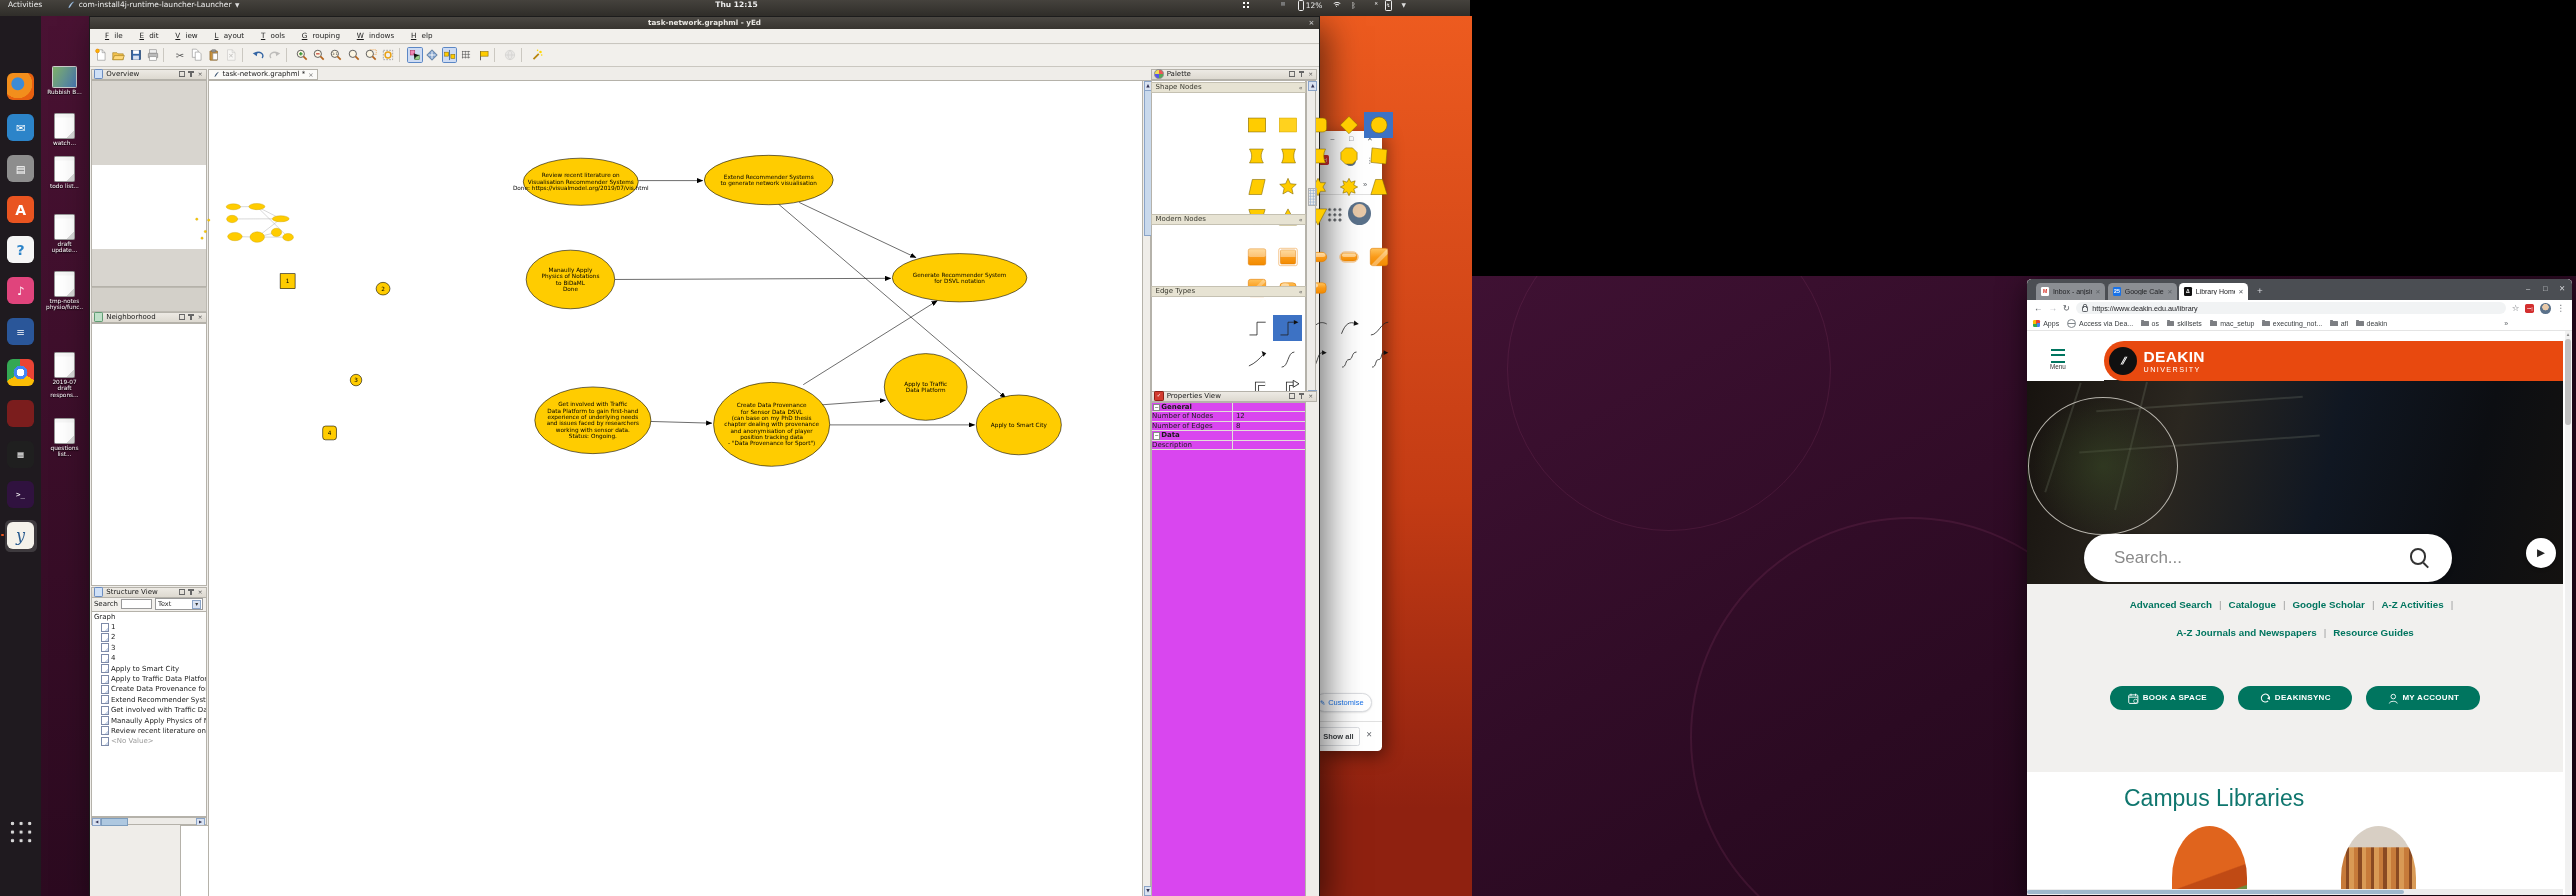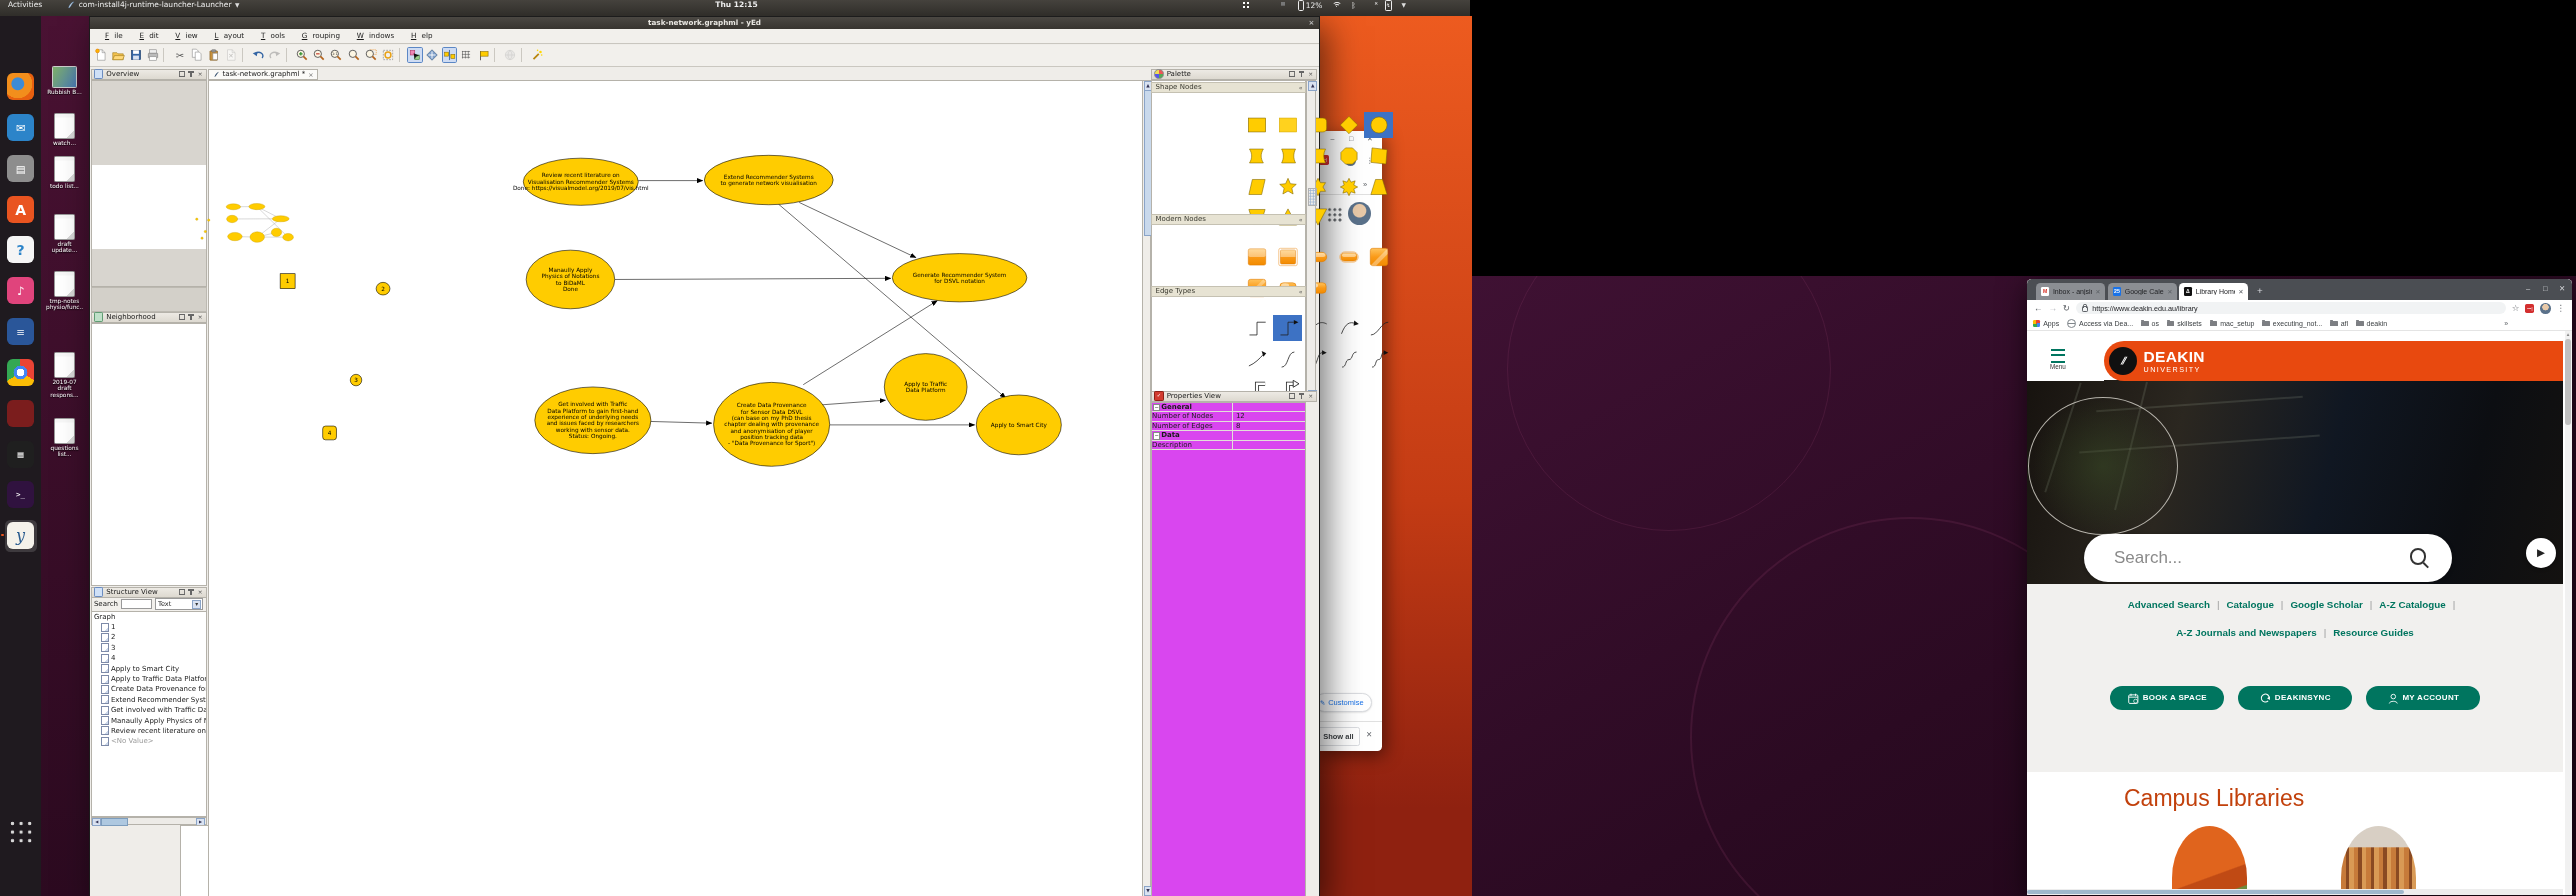--- a/index.html
+++ b/index.html
@@ -169,21 +169,21 @@
   .mag{width:19.5px;height:19.5px;margin-right:23px;position:relative;}
   .mag:before{content:"";position:absolute;left:0;top:0;width:12.6px;height:12.6px;border:2px solid #333;border-radius:50%;}
   .mag:after{content:"";position:absolute;left:14px;top:14px;width:7px;height:2px;background:#333;transform:rotate(45deg);transform-origin:0 0;}
   .playbtn{position:absolute;left:499px;top:158px;width:30px;height:30px;border-radius:50%;background:#fff;box-shadow:0 1.2px 3.5px rgba(0,0,0,.35);color:#222;font-size:10.4px;text-align:center;line-height:30px;}
   .greysec{position:absolute;left:0;top:253px;width:536px;height:188px;background:#f1f0ee;}
   .linkrow{position:absolute;width:100%;text-align:center;font-size:9.8px;color:#00755f;font-weight:bold;}
   .linkrow .sep{color:#9a9a9a;font-weight:normal;margin:0 7px;}
   .btnrow{position:absolute;left:0;top:102px;width:100%;display:flex;justify-content:center;gap:14px;}
   .dkbtn{width:114px;height:23.6px;background:#00755f;border-radius:12px;color:#fff;font-size:8px;font-weight:bold;display:flex;align-items:center;justify-content:center;gap:3px;letter-spacing:0.3px;}
   .whitesec{position:absolute;left:0;top:441px;width:536px;height:173px;background:#fff;}
-  .campus{position:absolute;left:97px;top:12.6px;font-size:23px;font-weight:300;color:#c2410c;}
+  .campus{position:absolute;left:97px;top:12.6px;font-size:23px;font-weight:300;color:#0f766e;}
   .photo{position:absolute;top:54px;width:75px;height:115px;border-radius:50%/45%;overflow:hidden;}
   .photo.p1{left:145px;background:linear-gradient(160deg,#e0641d 0 45%,#c04a14 46% 60%,#6d8a3c 61% 75%,#3c3c34 76%);}
   .photo.p2{left:314px;background:linear-gradient(#d8cfc4 0 18%,transparent 19%),repeating-linear-gradient(90deg,#c77b3a 0 4.6px,#8a4a22 4.6px 8px,#d99a55 8px 12.6px);}
   .pg-vscroll{position:absolute;right:0;top:52px;width:7.5px;bottom:0;background:#f1f1f1;}
   .pg-vthumb{position:absolute;left:0.9px;top:8px;width:5.8px;height:86px;background:#c0c0c0;border-radius:2.9px;}
   .pg-hscroll{position:absolute;left:0;bottom:0;width:536px;height:5.8px;background:#ededed;}
   .pg-hthumb{position:absolute;left:0;top:0.6px;height:4.6px;width:377px;background:#9fb8cc;border-radius:2.3px;}
   .u{text-decoration:underline;}
 </style>
 </head>
@@ -1084,21 +1084,21 @@
         <div class="beam" style="left:69px;top:23px;width:207px;height:1.7px;transform:rotate(-4deg);"></div>
         <div class="beam" style="left:52px;top:63px;width:241px;height:1.7px;transform:rotate(-4deg);"></div>
         <div class="tree"></div>
         <div class="searchpill">
           <span class="ph">Search...</span>
           <span class="mag"></span>
         </div>
         <div class="playbtn">▶</div>
       </div>
       <div class="greysec">
-        <div class="linkrow" id="links1" style="top:15px;"><span>Advanced Search</span><span class="sep">|</span><span>Catalogue</span><span class="sep">|</span><span>Google Scholar</span><span class="sep">|</span><span>A-Z Catalogue</span><span class="sep">|</span></div>
+        <div class="linkrow" id="links1" style="top:15px;"><span>Advanced Search</span><span class="sep">|</span><span>Catalogue</span><span class="sep">|</span><span>Google Scholar</span><span class="sep">|</span><span>A-Z Activities</span><span class="sep">|</span></div>
         <div class="linkrow" id="links2" style="top:43px;"><span>A-Z Journals and Newspapers</span><span class="sep">|</span><span>Resource Guides</span></div>
         <div class="btnrow" id="dkbtns">
             <div class="dkbtn">
               <svg width="12.6" height="12.6" viewBox="0 0 22 22">
                 <rect x="3" y="5" width="16" height="15" rx="2" fill="none" stroke="#fff" stroke-width="1.6"></rect>
                 <path d="M7,3 v4 M15,3 v4 M3,9 h16" stroke="#fff" stroke-width="1.6"></path>
                 <circle cx="15" cy="16" r="3.4" fill="none" stroke="#fff" stroke-width="1.2"></circle>
               </svg>
               <span>BOOK A SPACE</span>
             </div>

